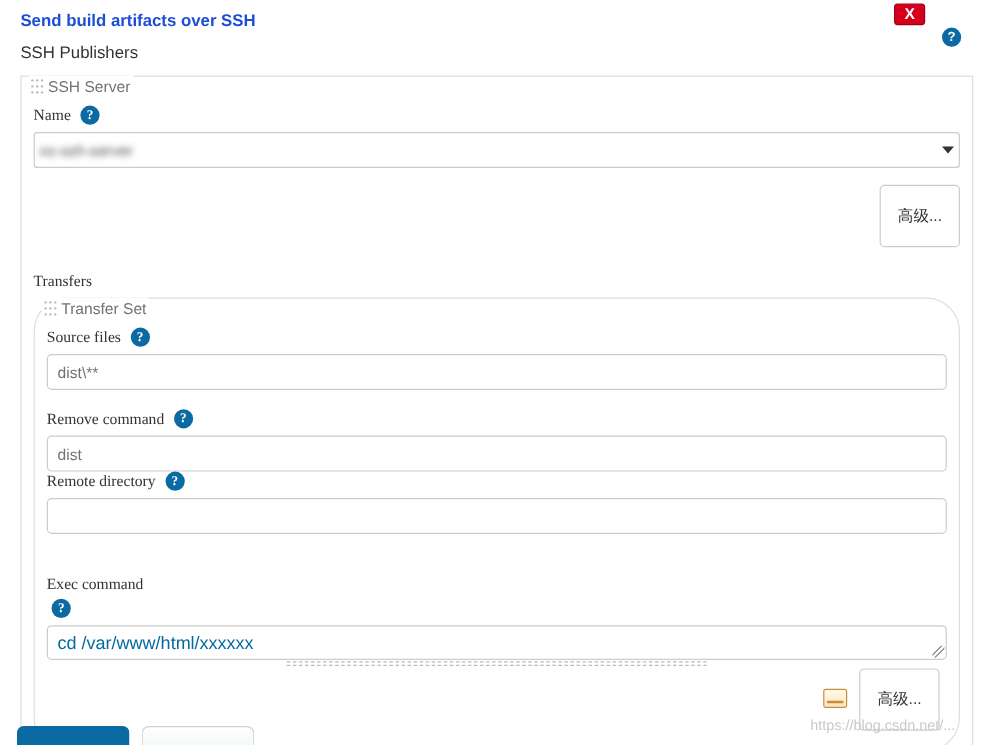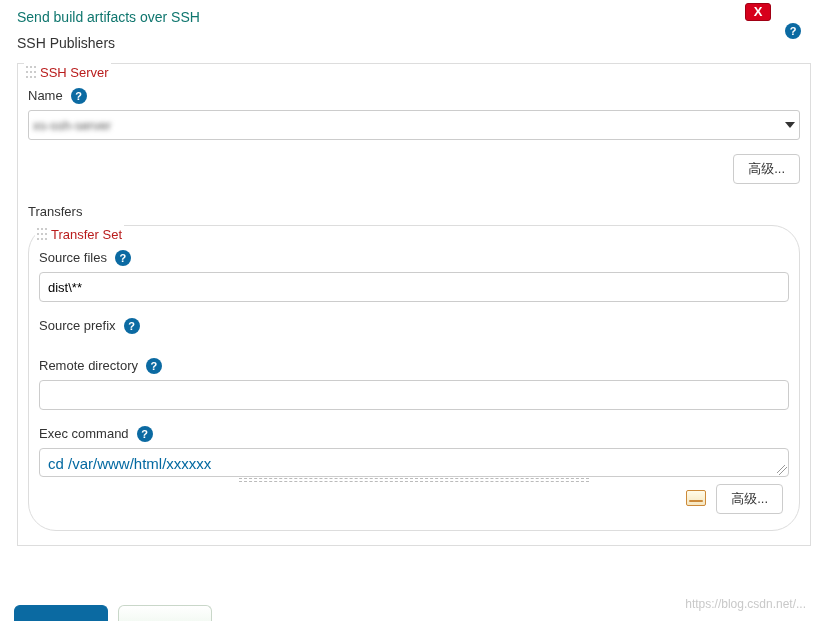--- a/index.html
+++ b/index.html
@@ -10,21 +10,21 @@
     font-size: 13px;
     color: #333;
     background: #fff;
     width: 820px;
     height: 621px;
     overflow: hidden;
     position: relative;
   }
   .outer { border: 1px solid transparent; padding: 0 8px 0 0; background:#fff; }
   .section-top { padding: 8px 0 4px 16px; position: relative; }
-  .title { font-weight: normal; font-size: 14px; color: #0f766e; }
+  .title { font-weight: bold; font-size: 14px; color: #1d4ed8; }
   .close-btn {
     position: absolute;
     top: 2px; right: 40px;
     background: #d6001c;
     color: #fff;
     font-weight: bold;
     font-family: Arial, sans-serif;
     width: 26px; height: 18px;
     border-radius: 3px;
     text-align: center;
@@ -57,26 +57,26 @@
     padding: 0;
     position: relative;
   }
   .legend {
     position: absolute;
     top: -1px;
     left: 6px;
     background: #fff;
     padding: 2px 2px;
     font-size: 13px;
-    color:#b91c1c;
+    color:#737373;
     display: flex;
     align-items: center;
   }
   .inner-pad { padding: 20px 10px 10px 10px; }
-  .label { margin: 4px 0 6px 0; color:#333; display:flex; align-items:flex-start; gap:4px; }
+  .label { margin: 4px 0 6px 0; color:#333; display:flex; align-items:flex-start; gap:4px;font-family:Liberation Serif, serif; }
   .select-wrap {
     border: 1px solid #ccc;
     border-radius: 3px;
     height: 30px;
     padding: 0 4px;
     display:flex; align-items:center; justify-content:space-between;
     background:#fff;
     cursor:pointer;
   }
   .select-wrap .val { color:#555; filter: blur(2.5px); }
@@ -84,33 +84,33 @@
     width: 0; height: 0;
     border-left: 5px solid transparent;
     border-right: 5px solid transparent;
     border-top: 6px solid #333;
   }
   .right-btn-row { display:flex; justify-content:flex-end; margin:14px 0 8px 0; }
   .btn {
     border:1px solid #ccc;
     background:#fff;
     border-radius:4px;
-    padding: 5px 14px;
+    padding: 16px 14px;
     font-size: 13px;
     color:#333;
     cursor:pointer;
   }
   .input {
     width: 100%;
     border: 1px solid #ccc;
     border-radius: 4px;
     height: 30px;
     padding: 4px 8px;
     font-size: 13px;
-    color:#000000;
+    color:#737373;
     background:#fff;
   }
   .textarea-wrap {
     border:1px solid #ccc;
     border-radius: 4px;
     position:relative;
     background:#fff;
   }
   .textarea {
     width:100%;
@@ -165,21 +165,21 @@
     width: 10px; height: 14px;
     display:inline-flex; flex-wrap:wrap;
     gap:2px;
     margin-right: 4px;
     cursor: move;
   }
   .drag-dots span{
     width:2px;height:2px;background:#bbb;border-radius:50%;
   }
   .watermark {
-    position:absolute; right:14px; bottom:10px;
+    position:absolute; right:24px; bottom:10px;
     color:#c9c9c9; font-size:12px; pointer-events:none;
     user-select:none;
   }
   .bottom-edge-stubs {
     position:absolute; left:0; bottom:0; display:flex; gap:10px; padding-left:14px;
   }
   .stub {
     height: 16px; width: 94px;
     border:1px solid #c9d7c9; border-bottom:none;
     border-radius: 6px 6px 0 0;
@@ -246,31 +246,32 @@
           <span>Transfer Set</span>
         </div>
         <div class="inner-pad">
           <div class="label">
             <span>Source files</span>
             <span class="help-icon">?</span>
           </div>
           <input class="input" value="dist\**" style="">
 
           <div class="label" style="margin-top:16px;">
-            <span>Source prefix</span>
-            <span class="help-icon">?</span>
-          </div>
-
-          <div class="label" style="margin-top:24px;">
+            <span>Remove command</span>
+            <span class="help-icon">?</span>
+          </div>
+          <input class="input" value="dist" style="">
+
+          <div class="label" style="margin-top:0;">
             <span>Remote directory</span>
             <span class="help-icon">?</span>
           </div>
           <input class="input" value="" style="">
 
-          <div class="label" style="margin-top:16px;">
+          <div class="label" style="margin-top:34px;flex-direction:column;">
             <span>Exec command</span>
             <span class="help-icon">?</span>
           </div>
           <div class="textarea-wrap">
             <textarea class="textarea" style="">cd /var/www/html/xxxxxx</textarea>
             <div class="resize-handle"></div>
           </div>
           <div class="grab-bar"></div>
 
 

